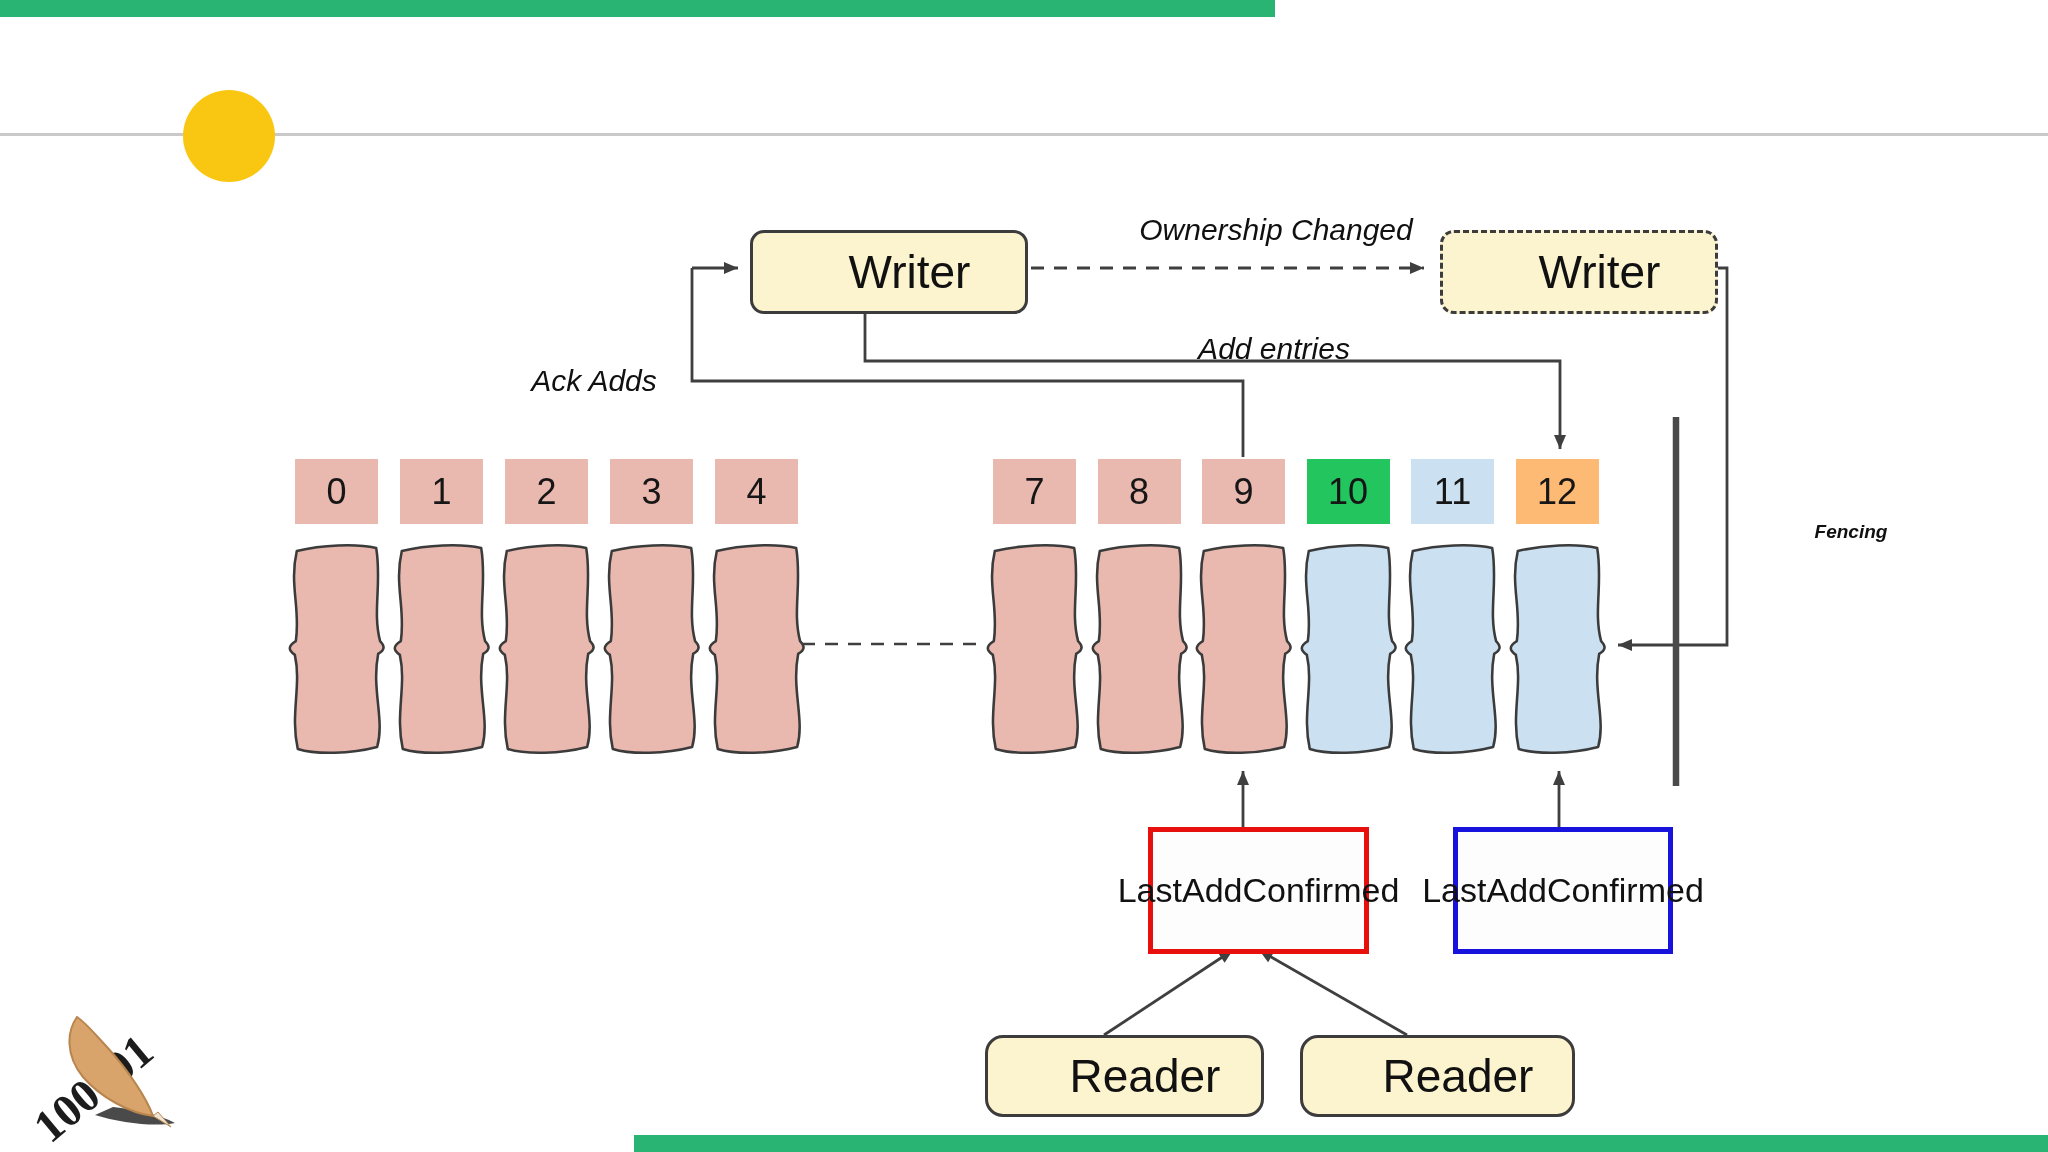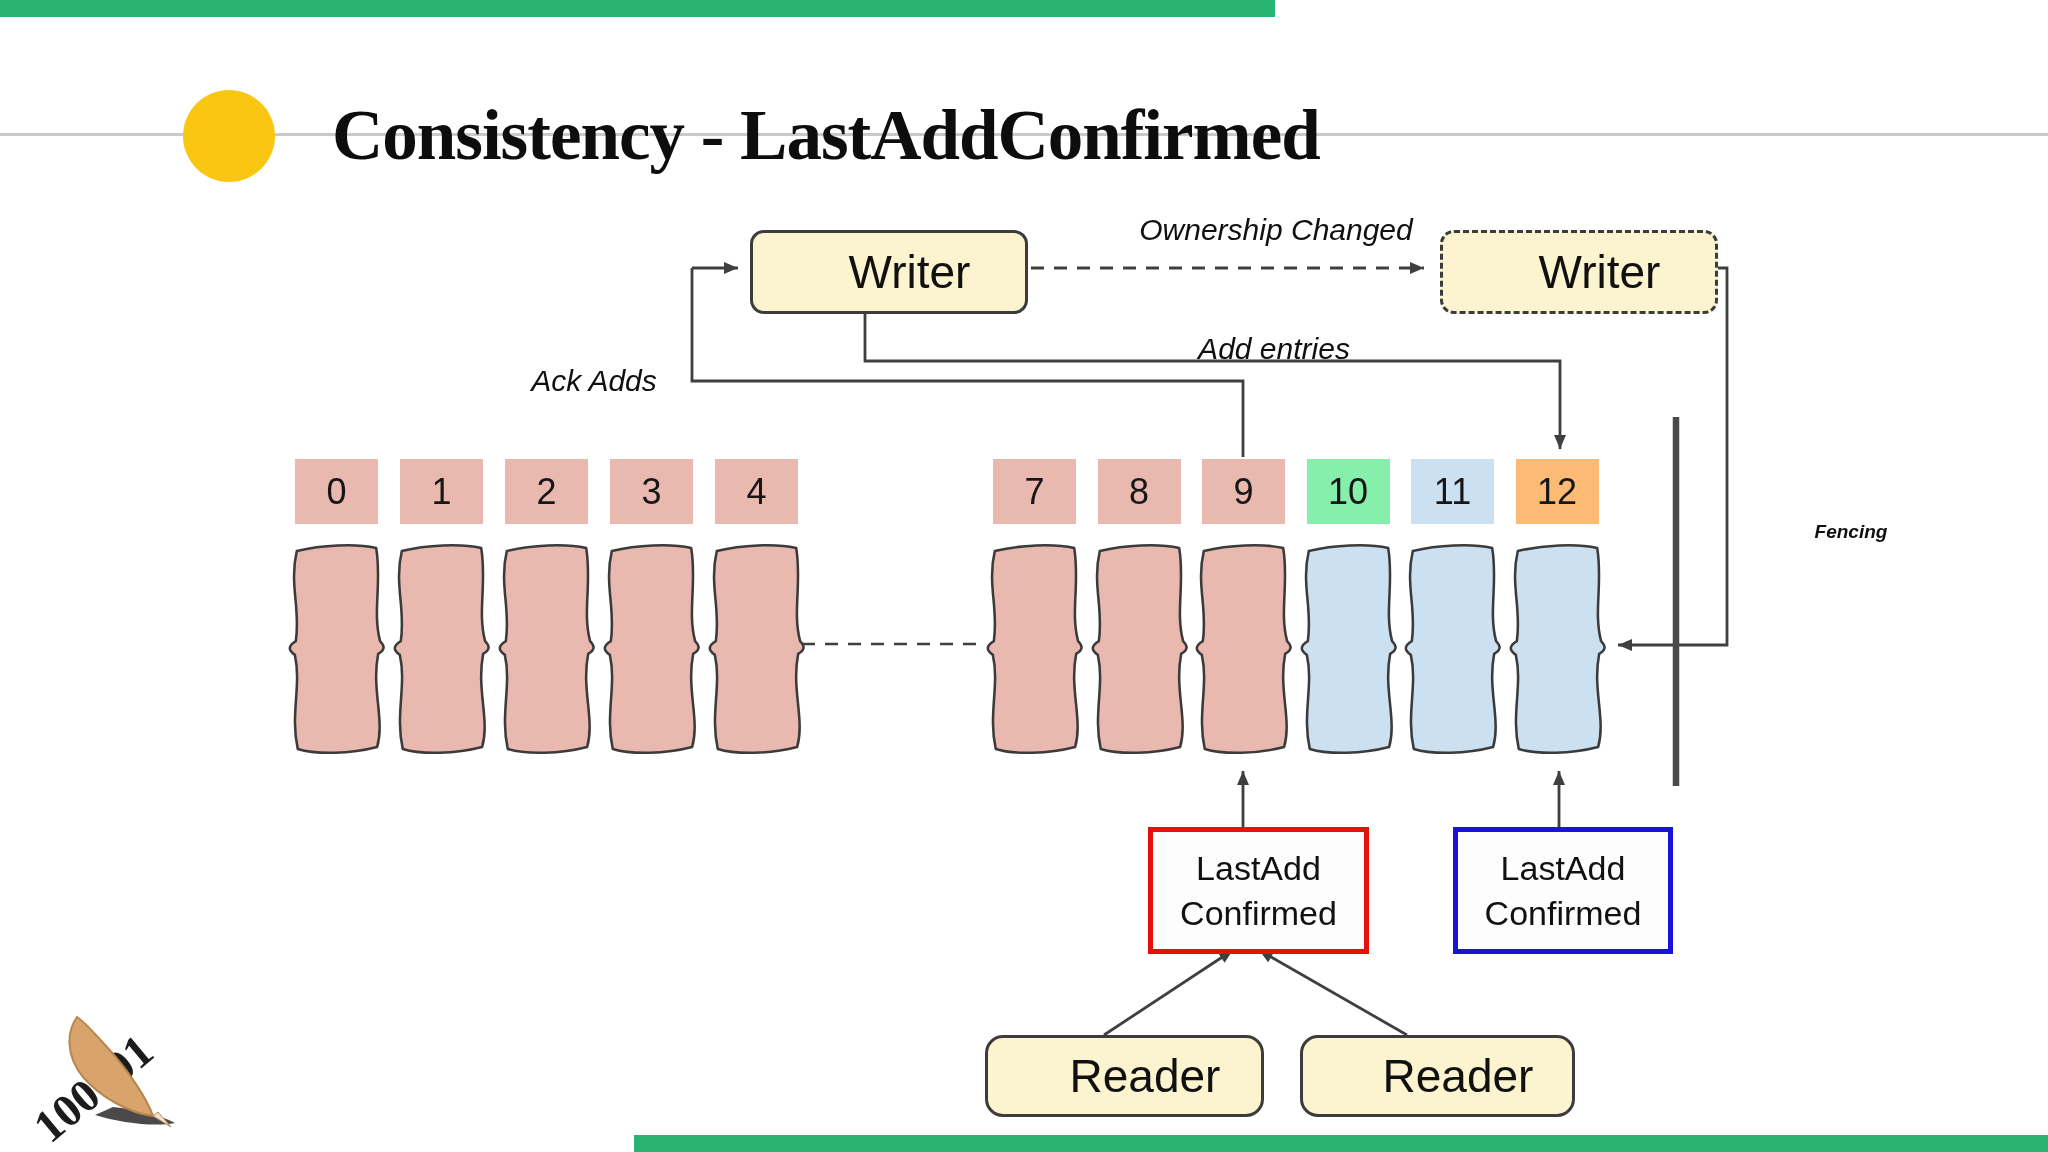--- a/index.html
+++ b/index.html
@@ -10,21 +10,21 @@
   #topbar{left:0;top:0;width:1275px;}
   #bottombar{left:634px;top:1135px;width:1414px;}
   #title-rule{left:0;top:133px;width:2048px;height:3px;background:#c9c9c9;}
   #bullet{left:183px;top:90px;width:92px;height:92px;border-radius:50%;}
   #page-title{left:332px;top:95px;font-family:"Liberation Serif",serif;font-weight:bold;
               font-size:71px;letter-spacing:-1px;color:#0d0d0d;white-space:nowrap;}
   .node{position:absolute;display:flex;align-items:center;justify-content:center;
         background:#FCF3CF;border:3px solid #3C3C3C;border-radius:14px;
         font-size:46px;color:#111;padding-left:41px;}
   .node.dashed{border-style:dashed;}
-  .lac{position:absolute;display:flex;flex-direction:column;align-items:center;justify-content:center;
+  .lac{position:absolute;display:flex;flex-direction:row;align-items:center;justify-content:center;
        background:#fdfdfd;font-size:34px;line-height:45px;color:#111;text-align:center;}
   .diagram-label{position:absolute;font-style:italic;font-size:30px;color:#101010;white-space:nowrap;
                  transform:translateX(-50%);}
   .entry-cell{position:absolute;width:83px;height:65px;display:flex;align-items:center;
               justify-content:center;font-size:36px;color:#161616;}
   .scroll{position:absolute;width:98px;height:224px;}
   svg{display:block;}
 </style>
 </head>
 <body>
@@ -53,21 +53,20 @@
 
     <path d="M1243 827 L1243 771" stroke="#3F3F3F" stroke-width="2.8" fill="none" marker-end="url(#ah)"></path>
     <path d="M1559 827 L1559 771" stroke="#3F3F3F" stroke-width="2.8" fill="none" marker-end="url(#ah)"></path>
 
     <path d="M1104 1035 L1233 950" stroke="#3F3F3F" stroke-width="2.8" fill="none" marker-end="url(#ah)"></path>
     <path d="M1407 1035 L1259 950" stroke="#3F3F3F" stroke-width="2.8" fill="none" marker-end="url(#ah)"></path>
   </svg>
 
   <div id="title-rule" class="abs"></div>
   <div id="bullet" class="abs" style="background: rgb(249, 199, 18);"></div>
-  <div id="page-title" class="abs">Consistency - LastAddConfirmed</div>
 
   <div class="node" style="left:750px;top:230px;width:231px;height:78px;">
     <span>Writer</span>
   </div>
   <div class="node dashed" style="left:1440px;top:230px;width:231px;height:78px;">
     <span>Writer</span>
   </div>
 
   <div class="diagram-label" style="left:1258px;top:213px;margin-left:18px;">Ownership Changed</div>
   <div class="diagram-label" style="left:1257px;top:332px;margin-left:17px;">Add entries</div>
@@ -100,21 +99,21 @@
         <path d="M10 12 C35 6 70 4 91 9 C97 44 87 74 95 104 C100 109 100 113 93 117 C86 154 100 184 92 212 C65 219 30 220 11 214 C3 179 15 149 8 118 C1 113 1 109 9 104 C14 71 2 46 10 12 Z" fill="#E9B8AF" stroke="#3B3B3B" stroke-width="2.6" stroke-linejoin="round"></path>
       </svg>
       <div class="entry-cell" style="left: 1097.5px; top: 459px; background: rgb(233, 184, 175);">8</div>
       <svg class="scroll" viewBox="0 0 100 224" style="left: 1089.5px; top: 537px;">
         <path d="M10 12 C35 6 70 4 91 9 C97 44 87 74 95 104 C100 109 100 113 93 117 C86 154 100 184 92 212 C65 219 30 220 11 214 C3 179 15 149 8 118 C1 113 1 109 9 104 C14 71 2 46 10 12 Z" fill="#E9B8AF" stroke="#3B3B3B" stroke-width="2.6" stroke-linejoin="round"></path>
       </svg>
       <div class="entry-cell" style="left: 1202px; top: 459px; background: rgb(233, 184, 175);">9</div>
       <svg class="scroll" viewBox="0 0 100 224" style="left: 1194px; top: 537px;">
         <path d="M10 12 C35 6 70 4 91 9 C97 44 87 74 95 104 C100 109 100 113 93 117 C86 154 100 184 92 212 C65 219 30 220 11 214 C3 179 15 149 8 118 C1 113 1 109 9 104 C14 71 2 46 10 12 Z" fill="#E9B8AF" stroke="#3B3B3B" stroke-width="2.6" stroke-linejoin="round"></path>
       </svg>
-      <div class="entry-cell" style="left: 1306.5px; top: 459px; background: #86efac;">10</div>
+      <div class="entry-cell" style="left: 1306.5px; top: 459px; background: #22c55e;">10</div>
       <svg class="scroll" viewBox="0 0 100 224" style="left: 1298.5px; top: 537px;">
         <path d="M10 12 C35 6 70 4 91 9 C97 44 87 74 95 104 C100 109 100 113 93 117 C86 154 100 184 92 212 C65 219 30 220 11 214 C3 179 15 149 8 118 C1 113 1 109 9 104 C14 71 2 46 10 12 Z" fill="#CBE0F1" stroke="#3B3B3B" stroke-width="2.6" stroke-linejoin="round"></path>
       </svg>
       <div class="entry-cell" style="left: 1411px; top: 459px; background: rgb(203, 224, 241);">11</div>
       <svg class="scroll" viewBox="0 0 100 224" style="left: 1403px; top: 537px;">
         <path d="M10 12 C35 6 70 4 91 9 C97 44 87 74 95 104 C100 109 100 113 93 117 C86 154 100 184 92 212 C65 219 30 220 11 214 C3 179 15 149 8 118 C1 113 1 109 9 104 C14 71 2 46 10 12 Z" fill="#CBE0F1" stroke="#3B3B3B" stroke-width="2.6" stroke-linejoin="round"></path>
       </svg>
       <div class="entry-cell" style="left: 1515.5px; top: 459px; background: #fdba74;">12</div>
       <svg class="scroll" viewBox="0 0 100 224" style="left: 1507.5px; top: 537px;">
         <path d="M10 12 C35 6 70 4 91 9 C97 44 87 74 95 104 C100 109 100 113 93 117 C86 154 100 184 92 212 C65 219 30 220 11 214 C3 179 15 149 8 118 C1 113 1 109 9 104 C14 71 2 46 10 12 Z" fill="#CBE0F1" stroke="#3B3B3B" stroke-width="2.6" stroke-linejoin="round"></path>

